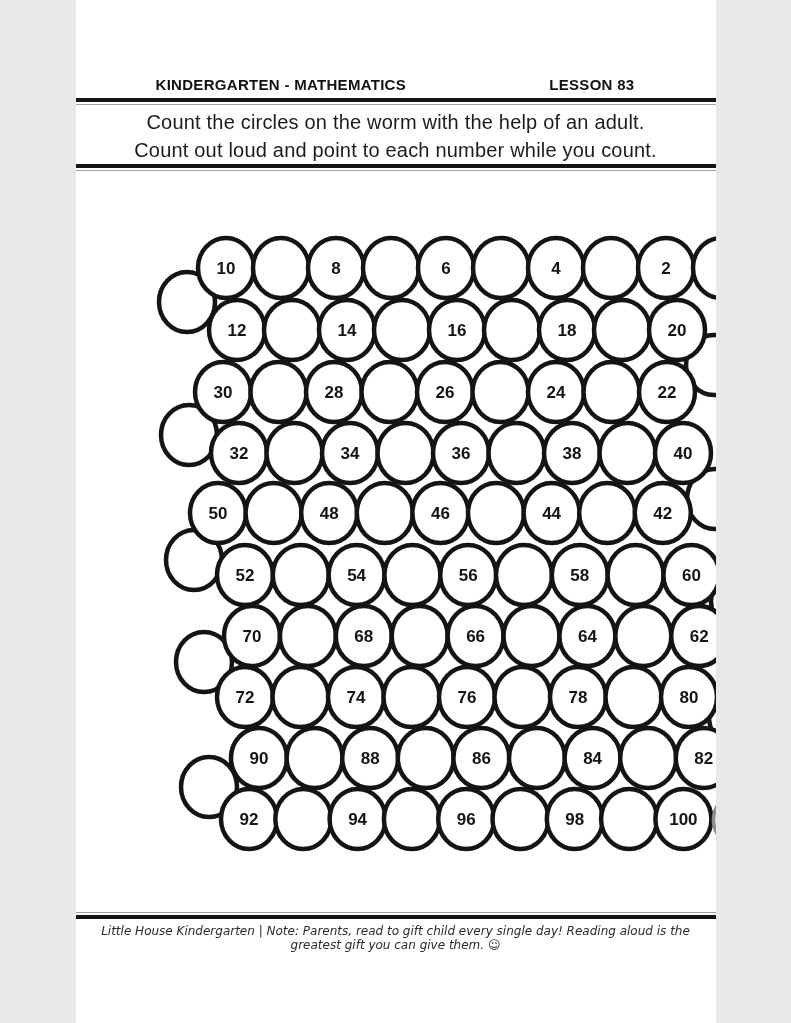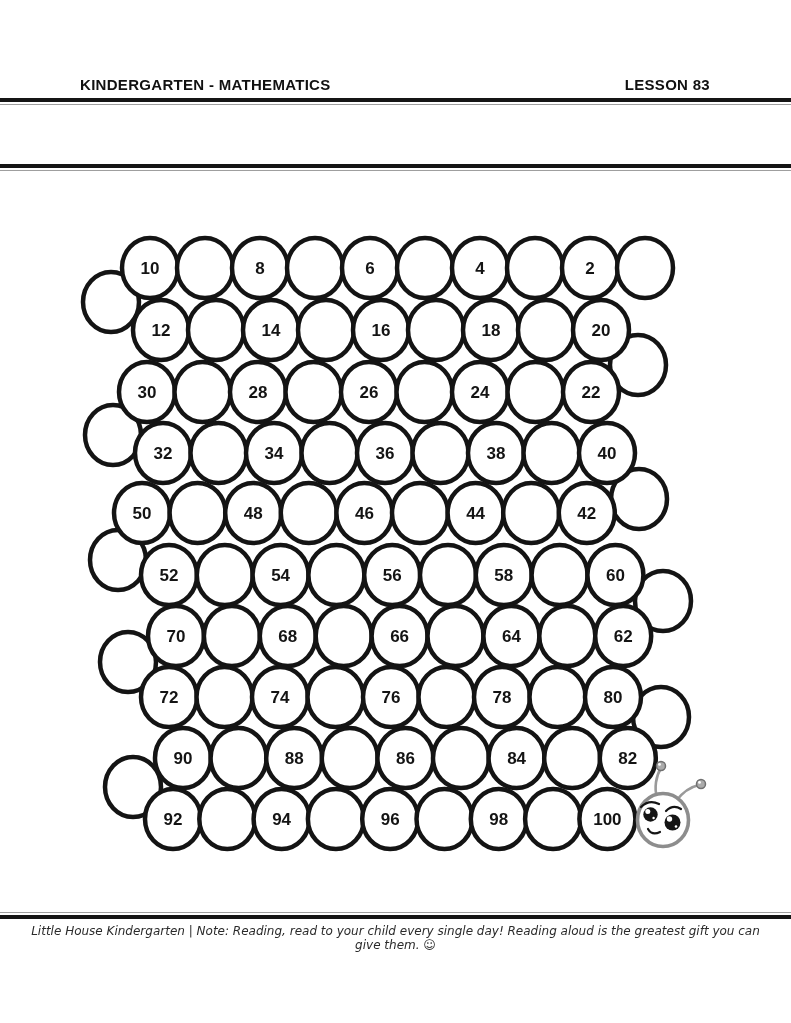--- a/index.html
+++ b/index.html
@@ -1,17 +1,17 @@
 <!DOCTYPE html>
 <html><head>
 <meta charset="utf-8">
 <style>
   html,body{margin:0;padding:0;background:#e8e8e8;}
   .page{
-    position:relative;width:791px;height:1023px;background:#ffffff;
+    position:relative;width:640px;height:1023px;background:#ffffff;
     font-family:"Liberation Sans",sans-serif;overflow:hidden;margin:0 auto;
   }
   .header{
     position:absolute;top:76px;left:80px;right:81px;
     display:flex;justify-content:space-between;align-items:baseline;
     font-weight:bold;font-size:15px;letter-spacing:.3px;color:#111;
   }
   .thick-rule{position:absolute;left:0;right:0;height:4px;background:#151515;}
   .hairline{position:absolute;left:0;right:0;height:1px;background:#9f9f9f;}
   .rule1{top:98px}
@@ -38,20 +38,22 @@
 
   <div class="header">
     <span>KINDERGARTEN - MATHEMATICS</span>
     <span>LESSON 83</span>
   </div>
 
   <div class="thick-rule rule1"></div>
   <div class="hairline rule1-shadow"></div>
 
   <div class="instructions">
+    <div>Count the circles on the worm with the help of an adult.</div>
+    <div>Count out loud and point to each number while you count.</div>
   </div>
 
   <div class="thick-rule rule2"></div>
   <div class="hairline rule2-shadow"></div>
 
   <svg id="worm-svg" class="worm-svg" width="791" height="1023" viewBox="0 0 791 1023">
       <ellipse cx="111" cy="302" rx="28" ry="30" fill="#ffffff" stroke="#141414" stroke-width="4.5"></ellipse>
       <ellipse cx="638" cy="365" rx="28" ry="30" fill="#ffffff" stroke="#141414" stroke-width="4.5"></ellipse>
       <ellipse cx="113" cy="435" rx="28" ry="30" fill="#ffffff" stroke="#141414" stroke-width="4.5"></ellipse>
       <ellipse cx="639" cy="499" rx="28" ry="30" fill="#ffffff" stroke="#141414" stroke-width="4.5"></ellipse>
@@ -217,15 +219,15 @@
         <circle cx="672.5" cy="822.5" r="8" fill="#141414"></circle>
         <circle cx="669.5" cy="819" r="2.7" fill="#ffffff"></circle>
         <circle cx="676" cy="826.5" r="1.3" fill="#ffffff"></circle>
         <path d="M 648 829 Q 652 836 660 832" fill="none" stroke="#141414" stroke-width="2.2" stroke-linecap="round"></path>
       </g>
     </svg>
 
   <div class="hairline rule3-shadow"></div>
   <div class="thick-rule rule3"></div>
 
-  <div class="footer-note">Little House Kindergarten | Note: Reading, read to your child every single day! Reading aloud is the greatest gift you can give them. ☺</div>
+  <div class="footer-note">Little House Kindergarten | Note: Parents, read to gift child every single day! Reading aloud is the greatest gift you can give them. ☺</div>
 
 </div>
 
 </body></html>

